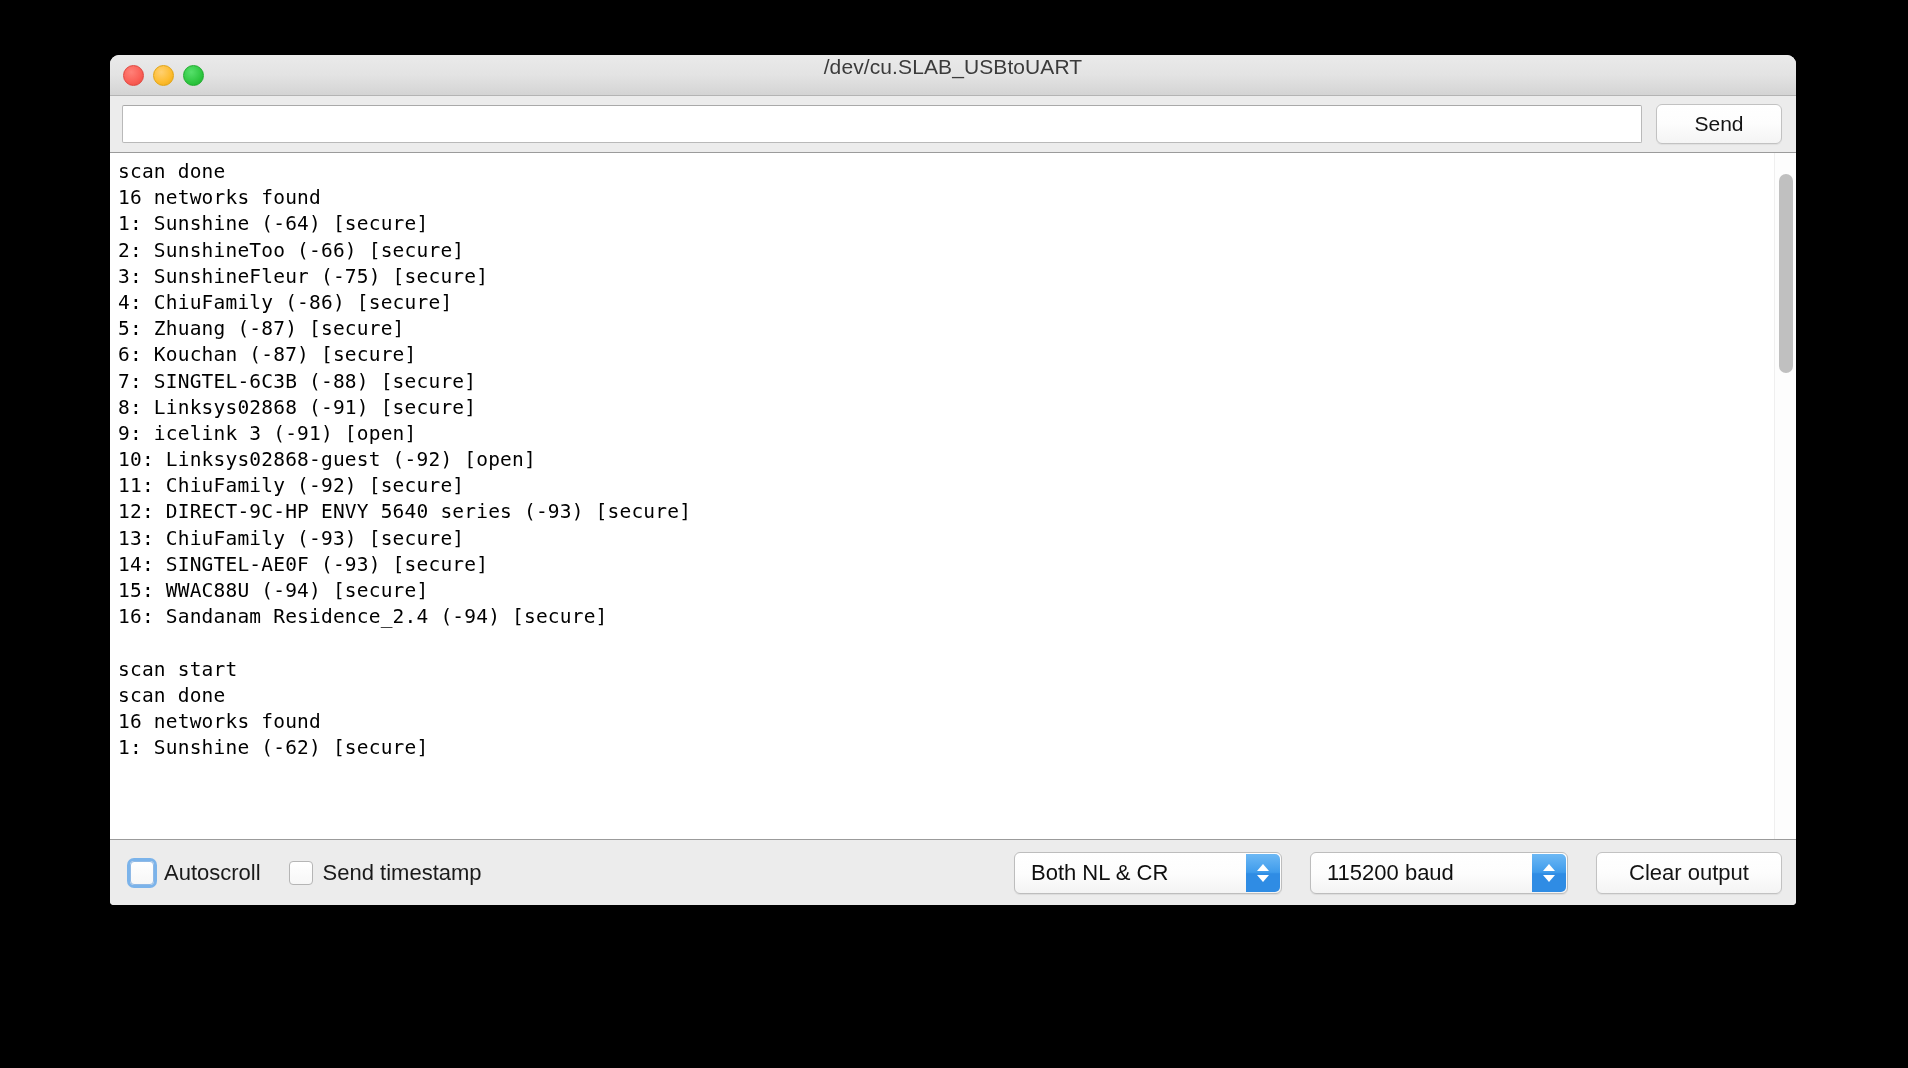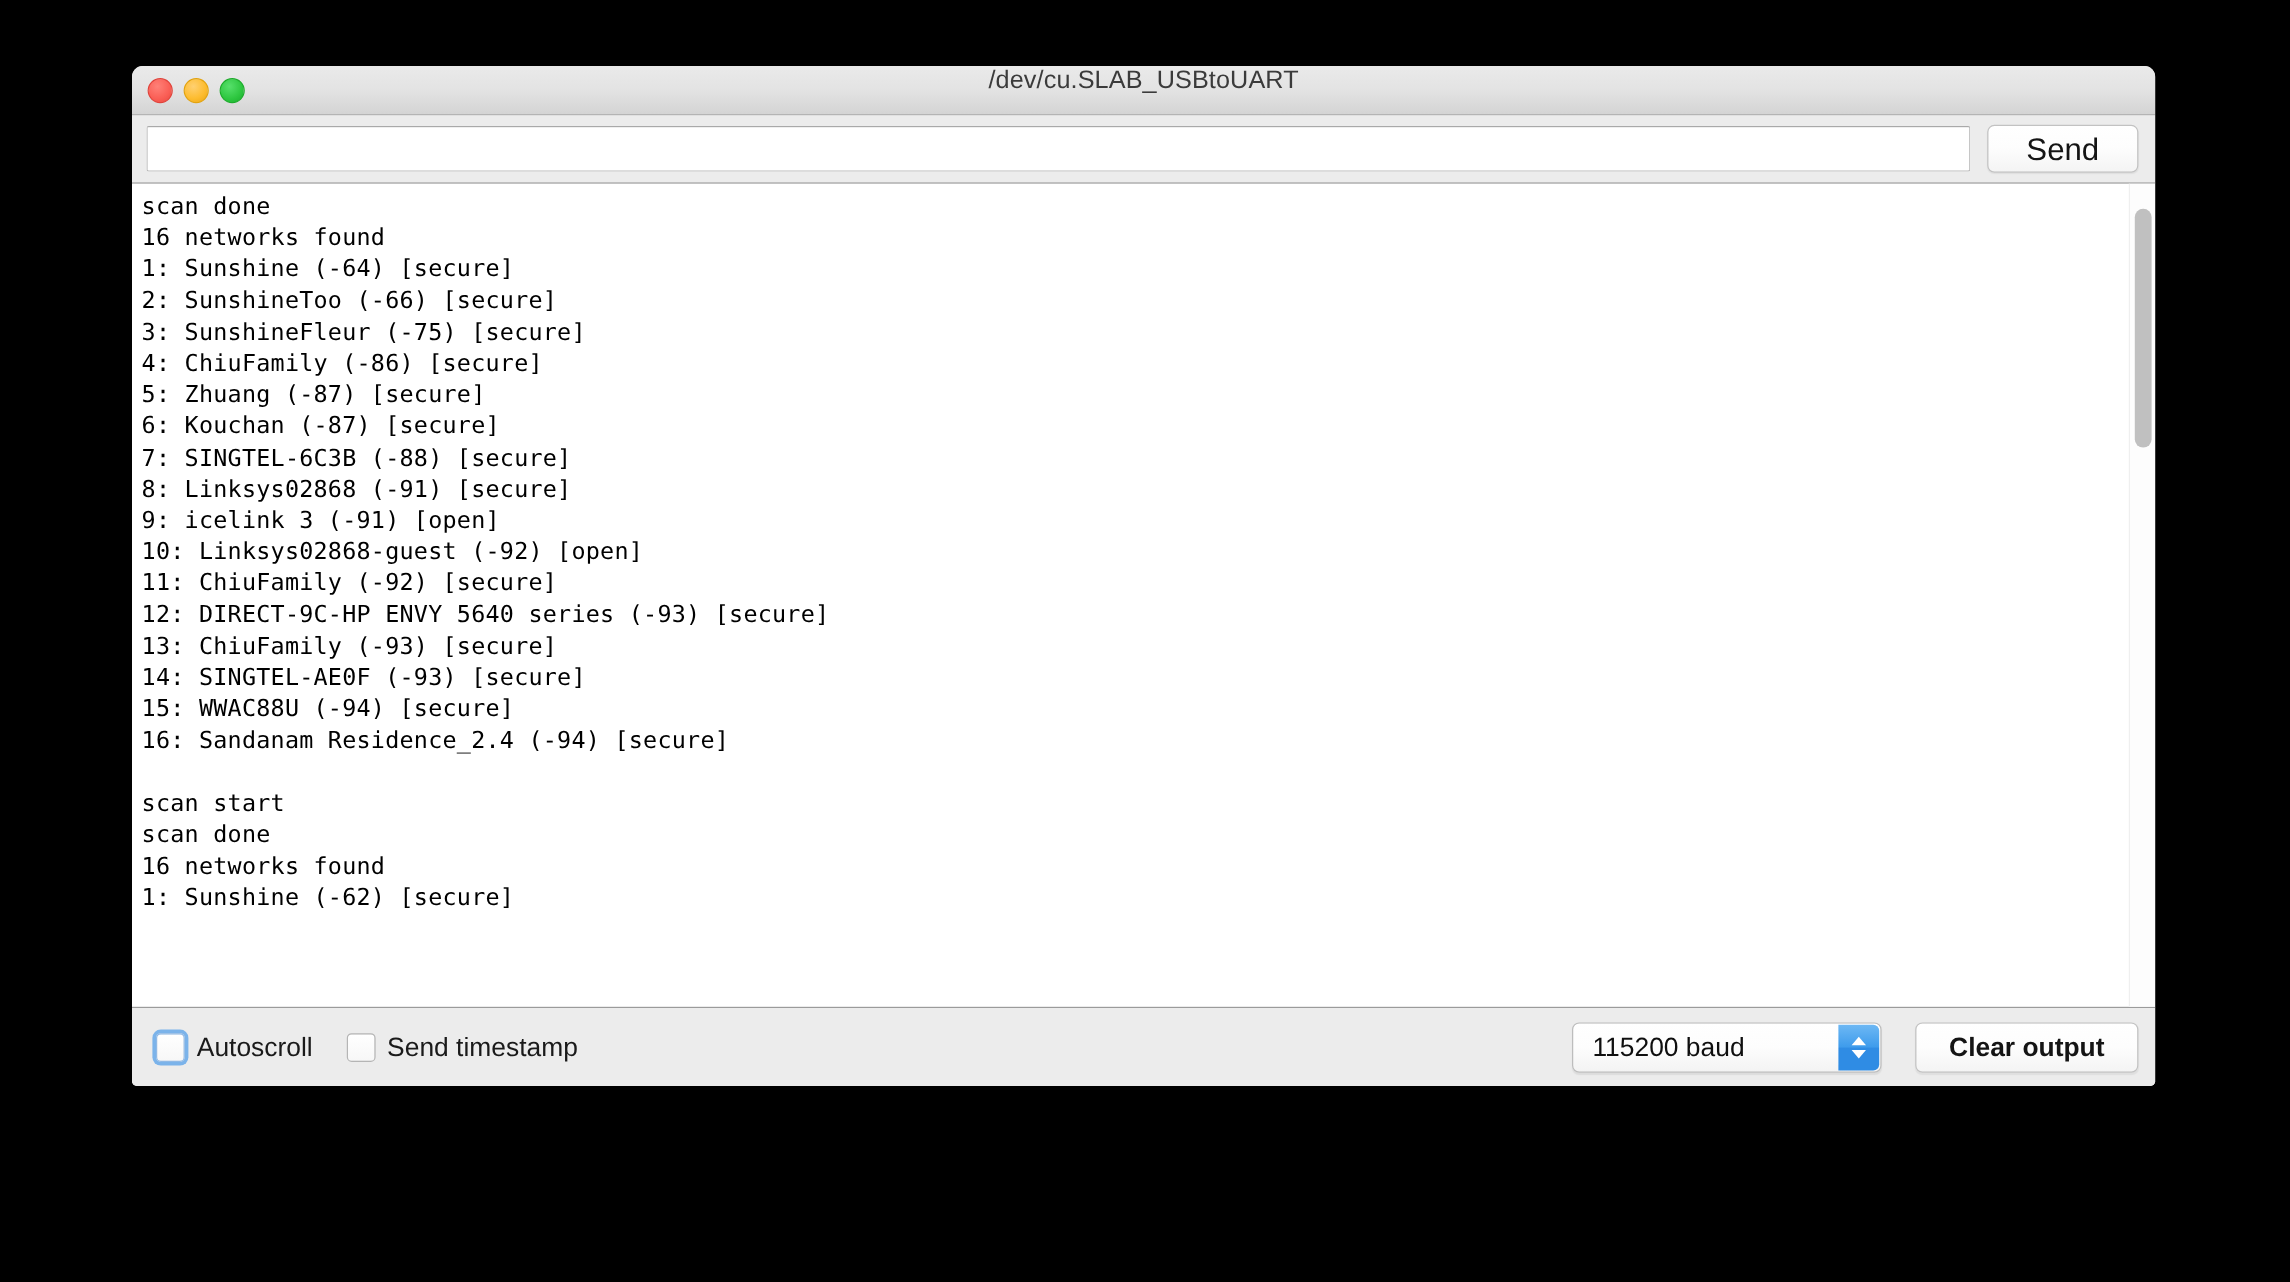--- a/index.html
+++ b/index.html
@@ -95,21 +95,21 @@
     color: #111;
     font-family: "Liberation Sans", sans-serif;
     outline: none;
   }
 
   .btn {
     background: linear-gradient(to bottom, #ffffff 0%, #fdfdfd 48%, #f4f4f4 100%);
     border: 1px solid #c2c2c2;
     border-radius: 6px;
     box-shadow: 0 1px 1px rgba(0,0,0,0.06);
-    font-size: 26px;
+    font-size: 21px;
     color: #141414;
     font-family: "Liberation Sans", sans-serif;
     cursor: default;
     white-space: nowrap;
   }
 
   .send-btn {
     flex: 0 0 auto;
     width: 126px;
     height: 40px;
@@ -243,21 +243,20 @@
     border-left: 6px solid transparent;
     border-right: 6px solid transparent;
   }
   .chev.up   { border-bottom: 7px solid #ffffff; }
   .chev.down { border-top: 7px solid #ffffff; }
 
   .clear-btn {
     width: 186px;
     height: 42px;
     font-size: 22px;
-    font-weight: bold;
   }
 </style>
 </head>
 <body>
 
 <div id="screen">
 
   <div id="window">
 
     <div class="titlebar">
@@ -288,20 +287,27 @@
         <span class="check-label">Autoscroll</span>
       </div>
 
       <div class="check-group">
         <span class="checkbox"></span>
         <span class="check-label">Send timestamp</span>
       </div>
 
       <div class="spacer"></div>
 
+      <div class="popup nl">
+        <span class="popup-label">Both NL &amp; CR</span>
+        <span class="stepper">
+          <span class="chev up"></span>
+          <span class="chev down"></span>
+        </span>
+      </div>
 
       <div class="popup baud">
         <span class="popup-label">115200 baud</span>
         <span class="stepper">
           <span class="chev up"></span>
           <span class="chev down"></span>
         </span>
       </div>
 
       <button class="btn clear-btn">Clear output</button>

